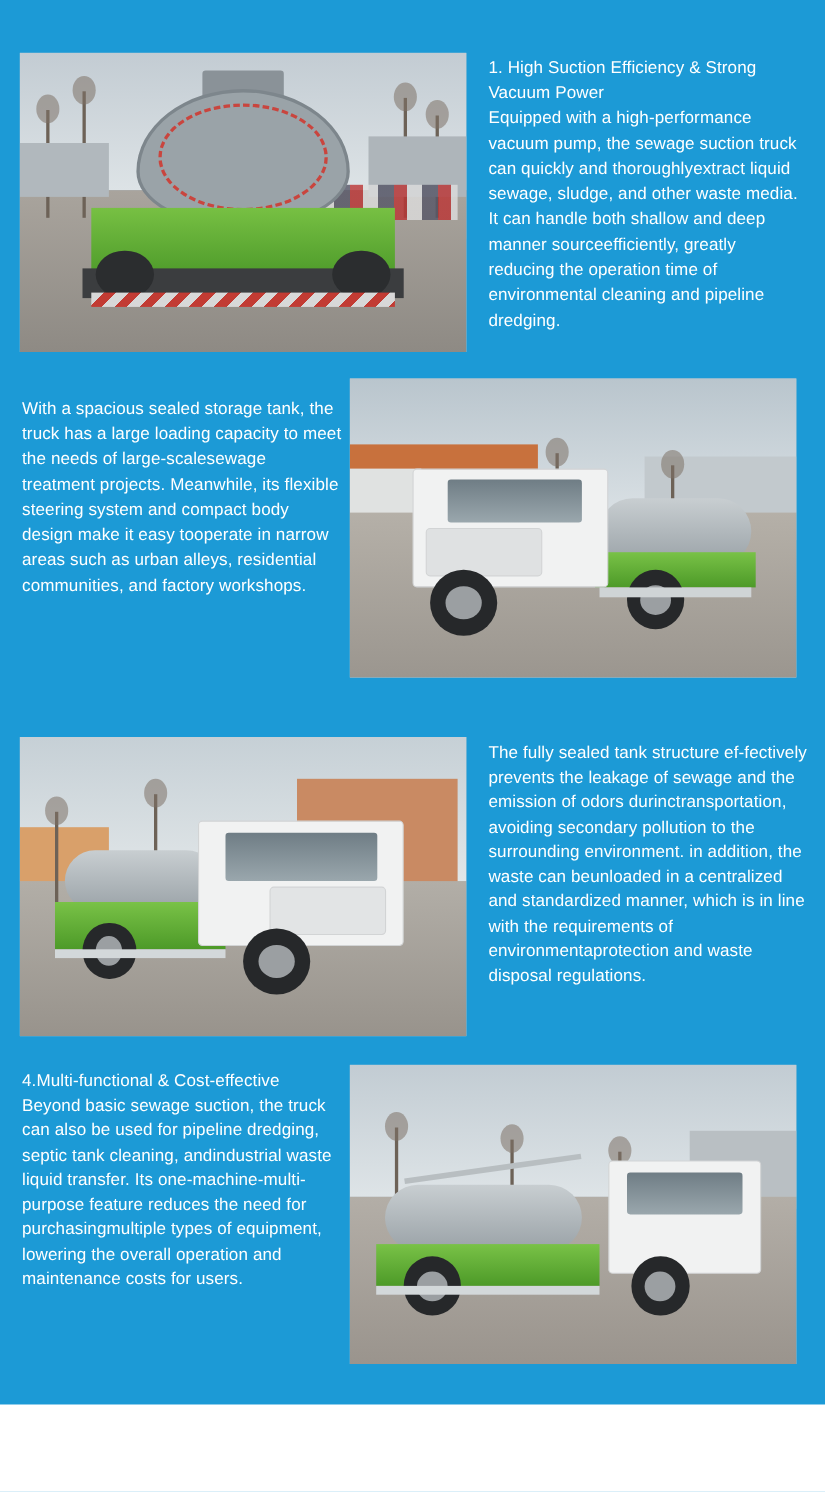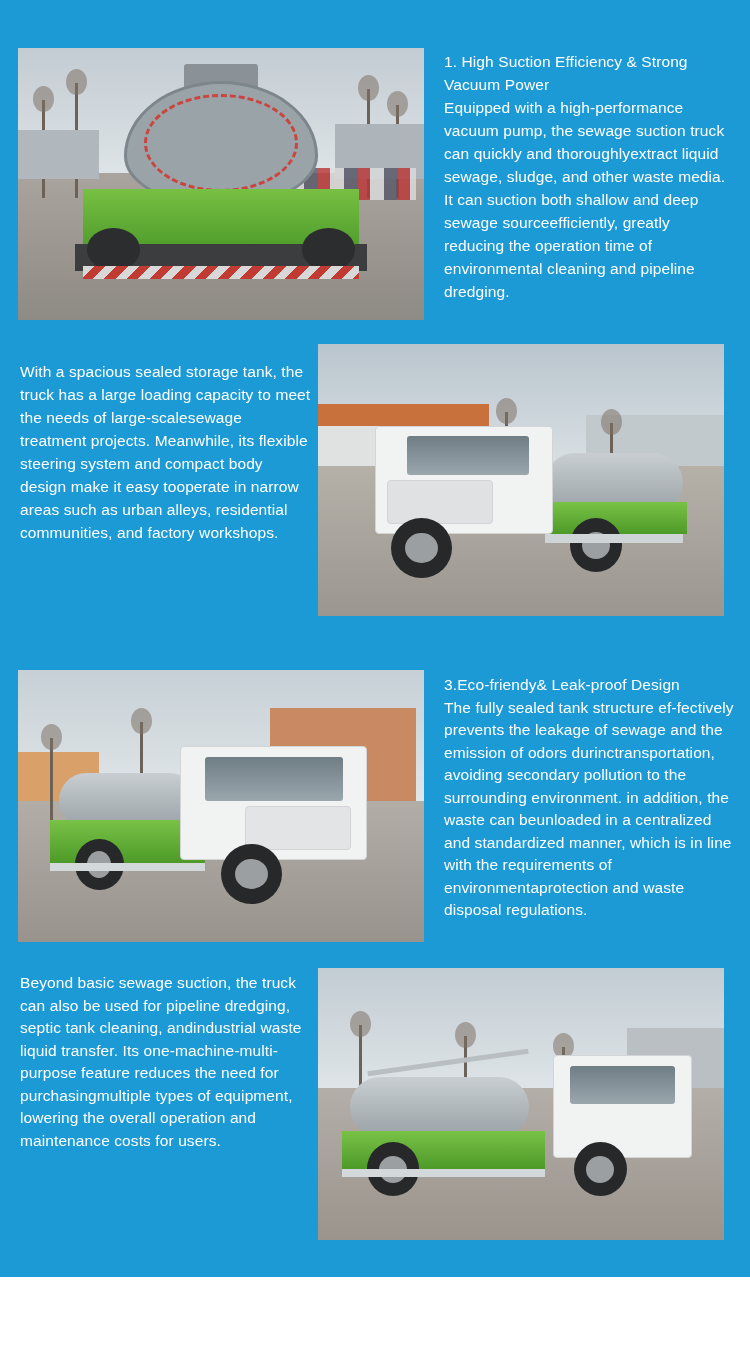--- a/index.html
+++ b/index.html
@@ -139,21 +139,21 @@
         <div class="green-body"></div>
         <div class="chassis"></div>
         <div class="wheel w1"></div>
         <div class="wheel w2"></div>
         <div class="bumper"></div>
       </div>
     </div>
 
     <div class="txt" style="left:444px; top:50px; width:288px;">
       <span class="head">1. High Suction Efficiency &amp; Strong Vacuum Power</span>
-      <span>Equipped with a high-performance vacuum pump, the sewage suction truck can quickly and thoroughlyextract liquid sewage, sludge, and other waste media. It can suction both shallow and deep sewage sourceefficiently, greatly reducing the operation time of environmental cleaning and pipeline dredging.</span>
+      <span>Equipped with a high-performance vacuum pump, the sewage suction truck can quickly and thoroughlyextract liquid sewage, sludge, and other waste media. It can handle both shallow and deep manner sourceefficiently, greatly reducing the operation time of environmental cleaning and pipeline dredging.</span>
     </div>
 
     <div class="txt" style="left:20px; top:360px; width:292px;">
       <span>With a spacious sealed storage tank, the truck has a large loading capacity to meet the needs of large-scalesewage treatment projects. Meanwhile, its flexible steering system and compact body design make it easy tooperate in narrow areas such as urban alleys, residential communities, and factory workshops.</span>
     </div>
 
     <div class="photo" style="left:318px; top:344px; width:406px; height:272px;">
       <div class="scene p2">
         <div class="sky"></div>
         <div class="wallblock"></div>
@@ -191,25 +191,25 @@
         <div class="cabin" style="left:56%; top:50%; width:26%; height:16%; background:#e2e4e5;"></div>
         <div class="tyre" style="left:50%; top:64%; width:15%; height:22%;"></div>
         <div class="hub" style="left:53.5%; top:69.5%; width:8%; height:11%;"></div>
         <div class="tyre" style="left:14%; top:62%; width:12%; height:19%;"></div>
         <div class="hub" style="left:17%; top:66.5%; width:6%; height:10%;"></div>
         <div class="greenstripe" style="left:8%; top:71%; width:38%; height:3%; background:#d3d8da;"></div>
       </div>
     </div>
 
     <div class="txt" style="left:444px; top:674px; width:290px; line-height:22.5px;">
-      <span class="head">3.Eco-friendy&amp; Leak-proof Design</span>
       <span>The fully sealed tank structure ef-fectively prevents the leakage of sewage and the emission of odors durinctransportation, avoiding secondary pollution to the surrounding environment. in addition, the waste can beunloaded in a centralized and standardized manner, which is in line with the requirements of environmentaprotection and waste disposal regulations.</span>
     </div>
 
     <div class="txt" style="left:20px; top:972px; width:286px; line-height:22.5px;">
+      <span class="head">4.Multi-functional &amp; Cost-effective</span>
       <span>Beyond basic sewage suction, the truck can also be used for pipeline dredging, septic tank cleaning, andindustrial waste liquid transfer. Its one-machine-multi-purpose feature reduces the need for purchasingmultiple types of equipment, lowering the overall operation and maintenance costs for users.</span>
     </div>
 
     <div class="photo" style="left:318px; top:968px; width:406px; height:272px;">
       <div class="scene p4">
         <div class="sky"></div>
         <div class="bldgfar"></div>
         <div class="ground"></div>
         <div class="tree" style="left:10%; height:34%;"></div>
         <div class="tree" style="left:36%; height:30%;"></div>

